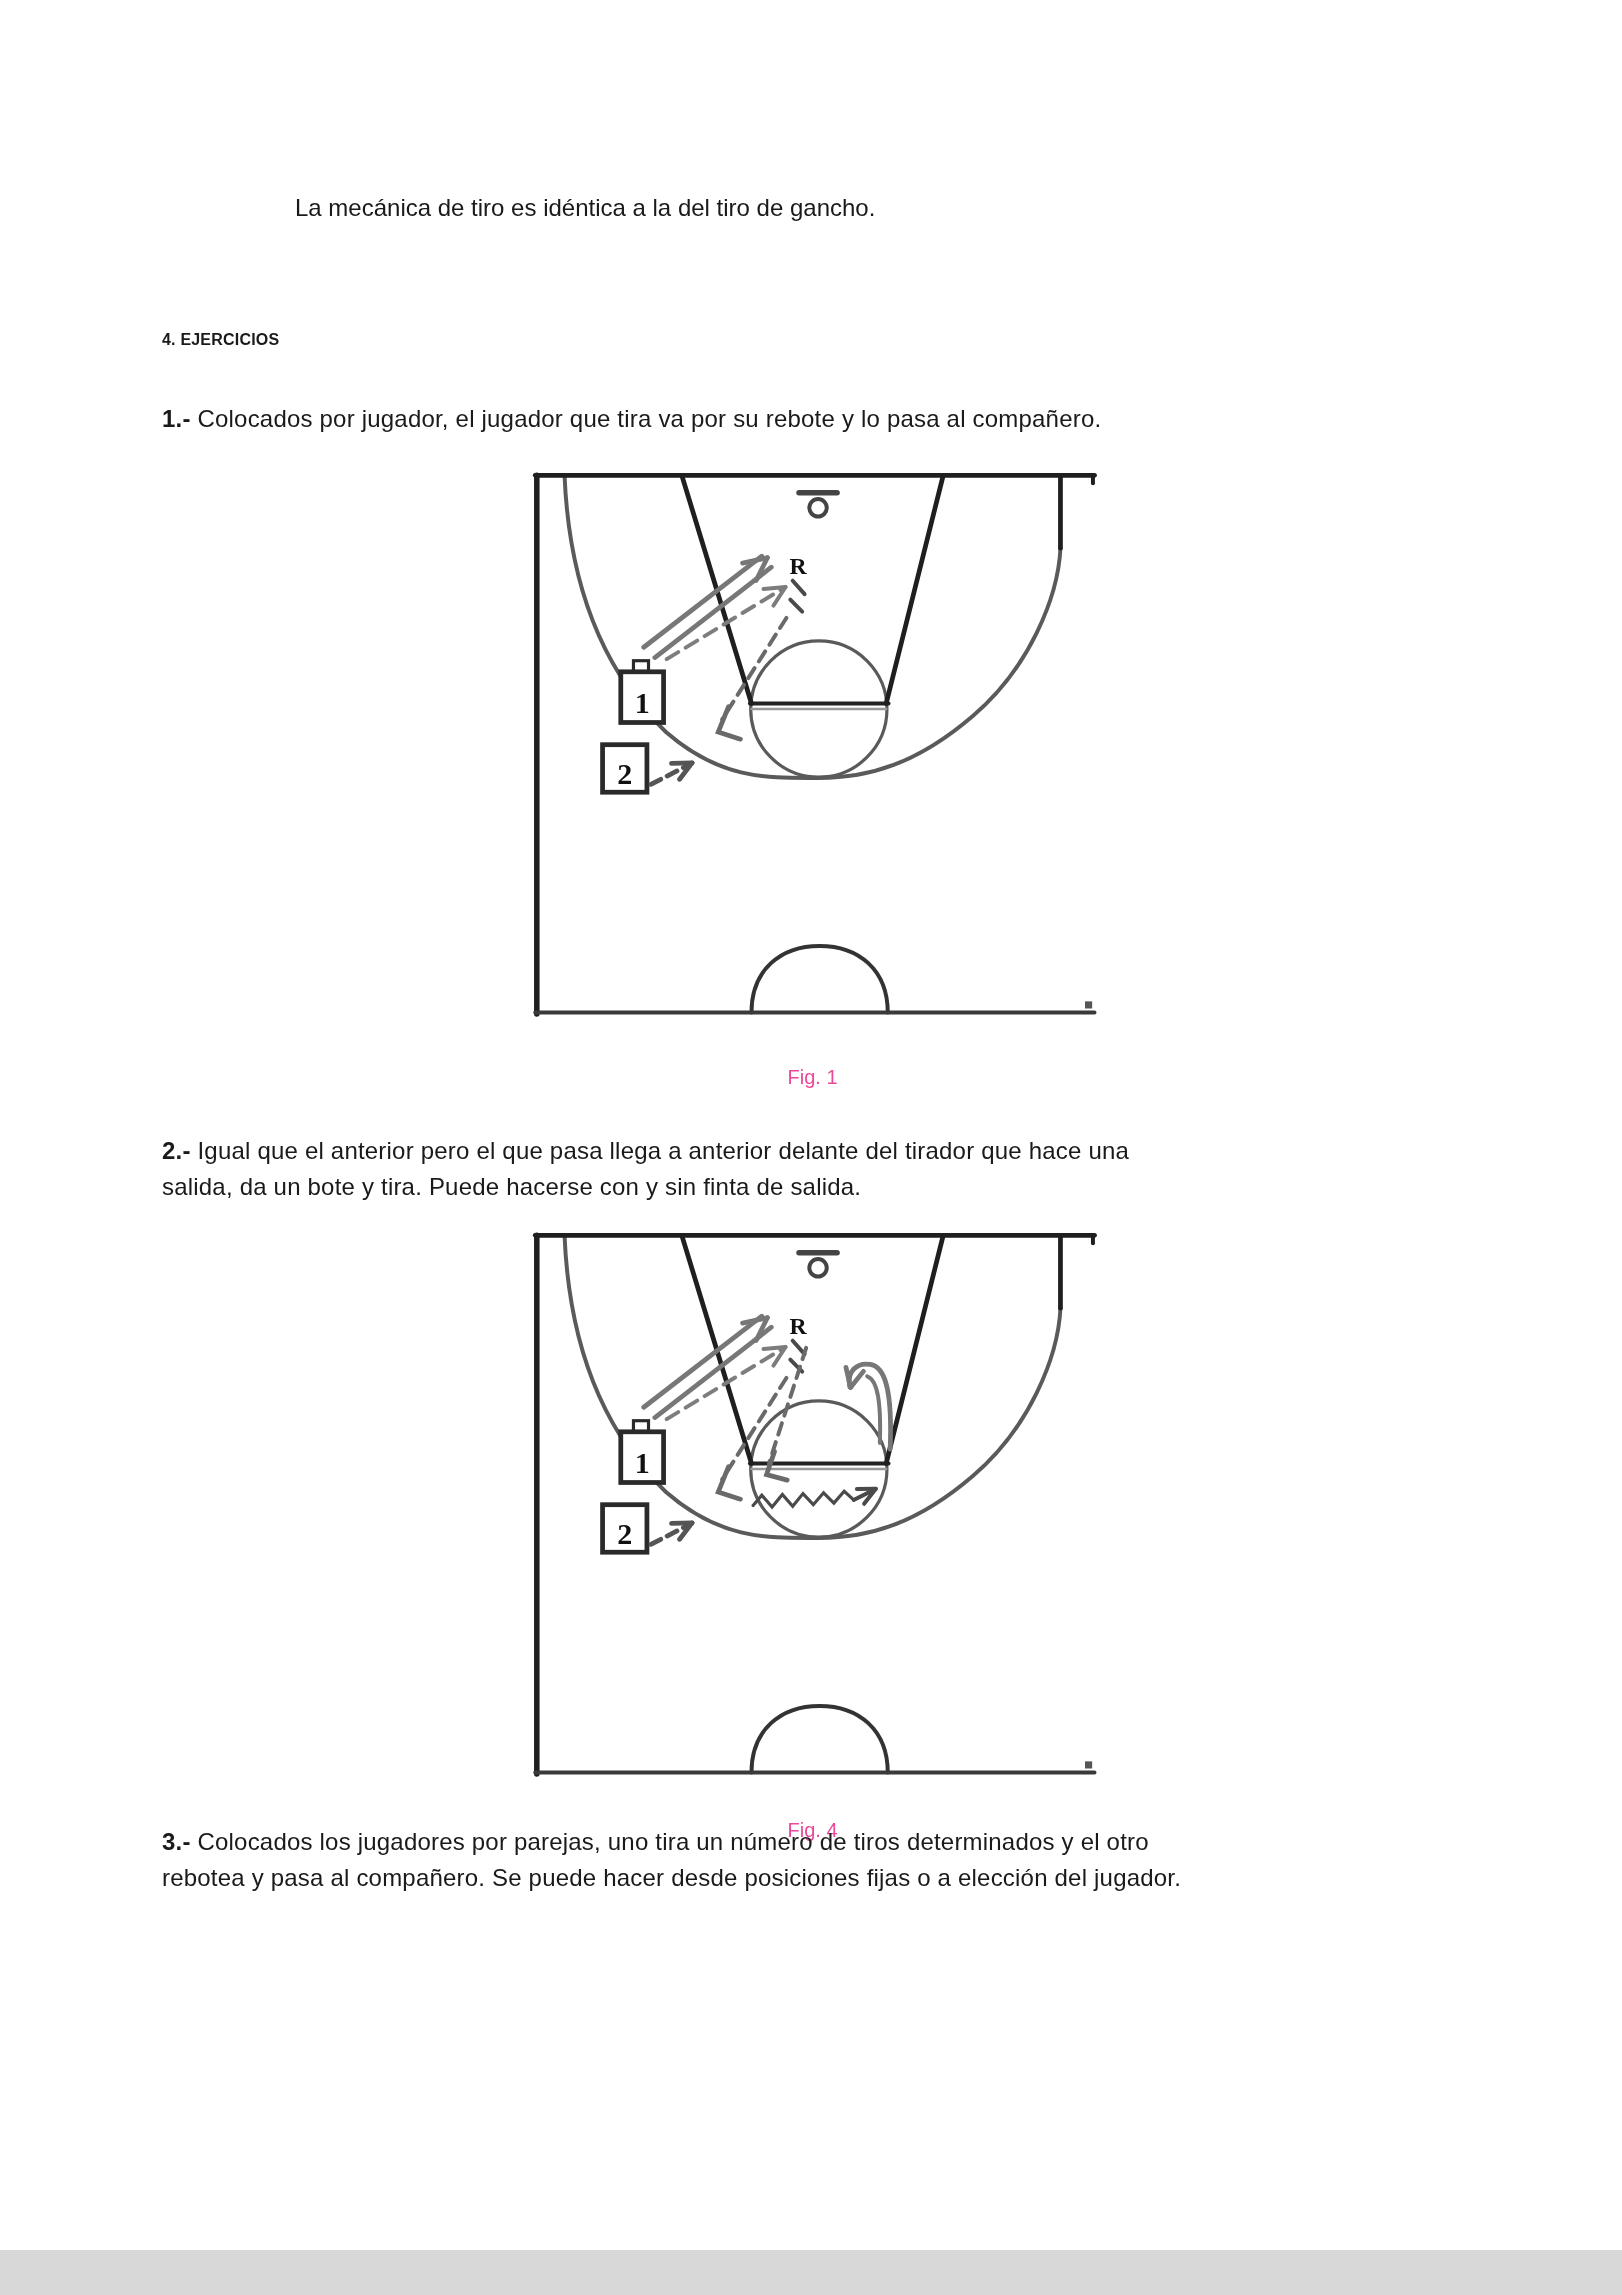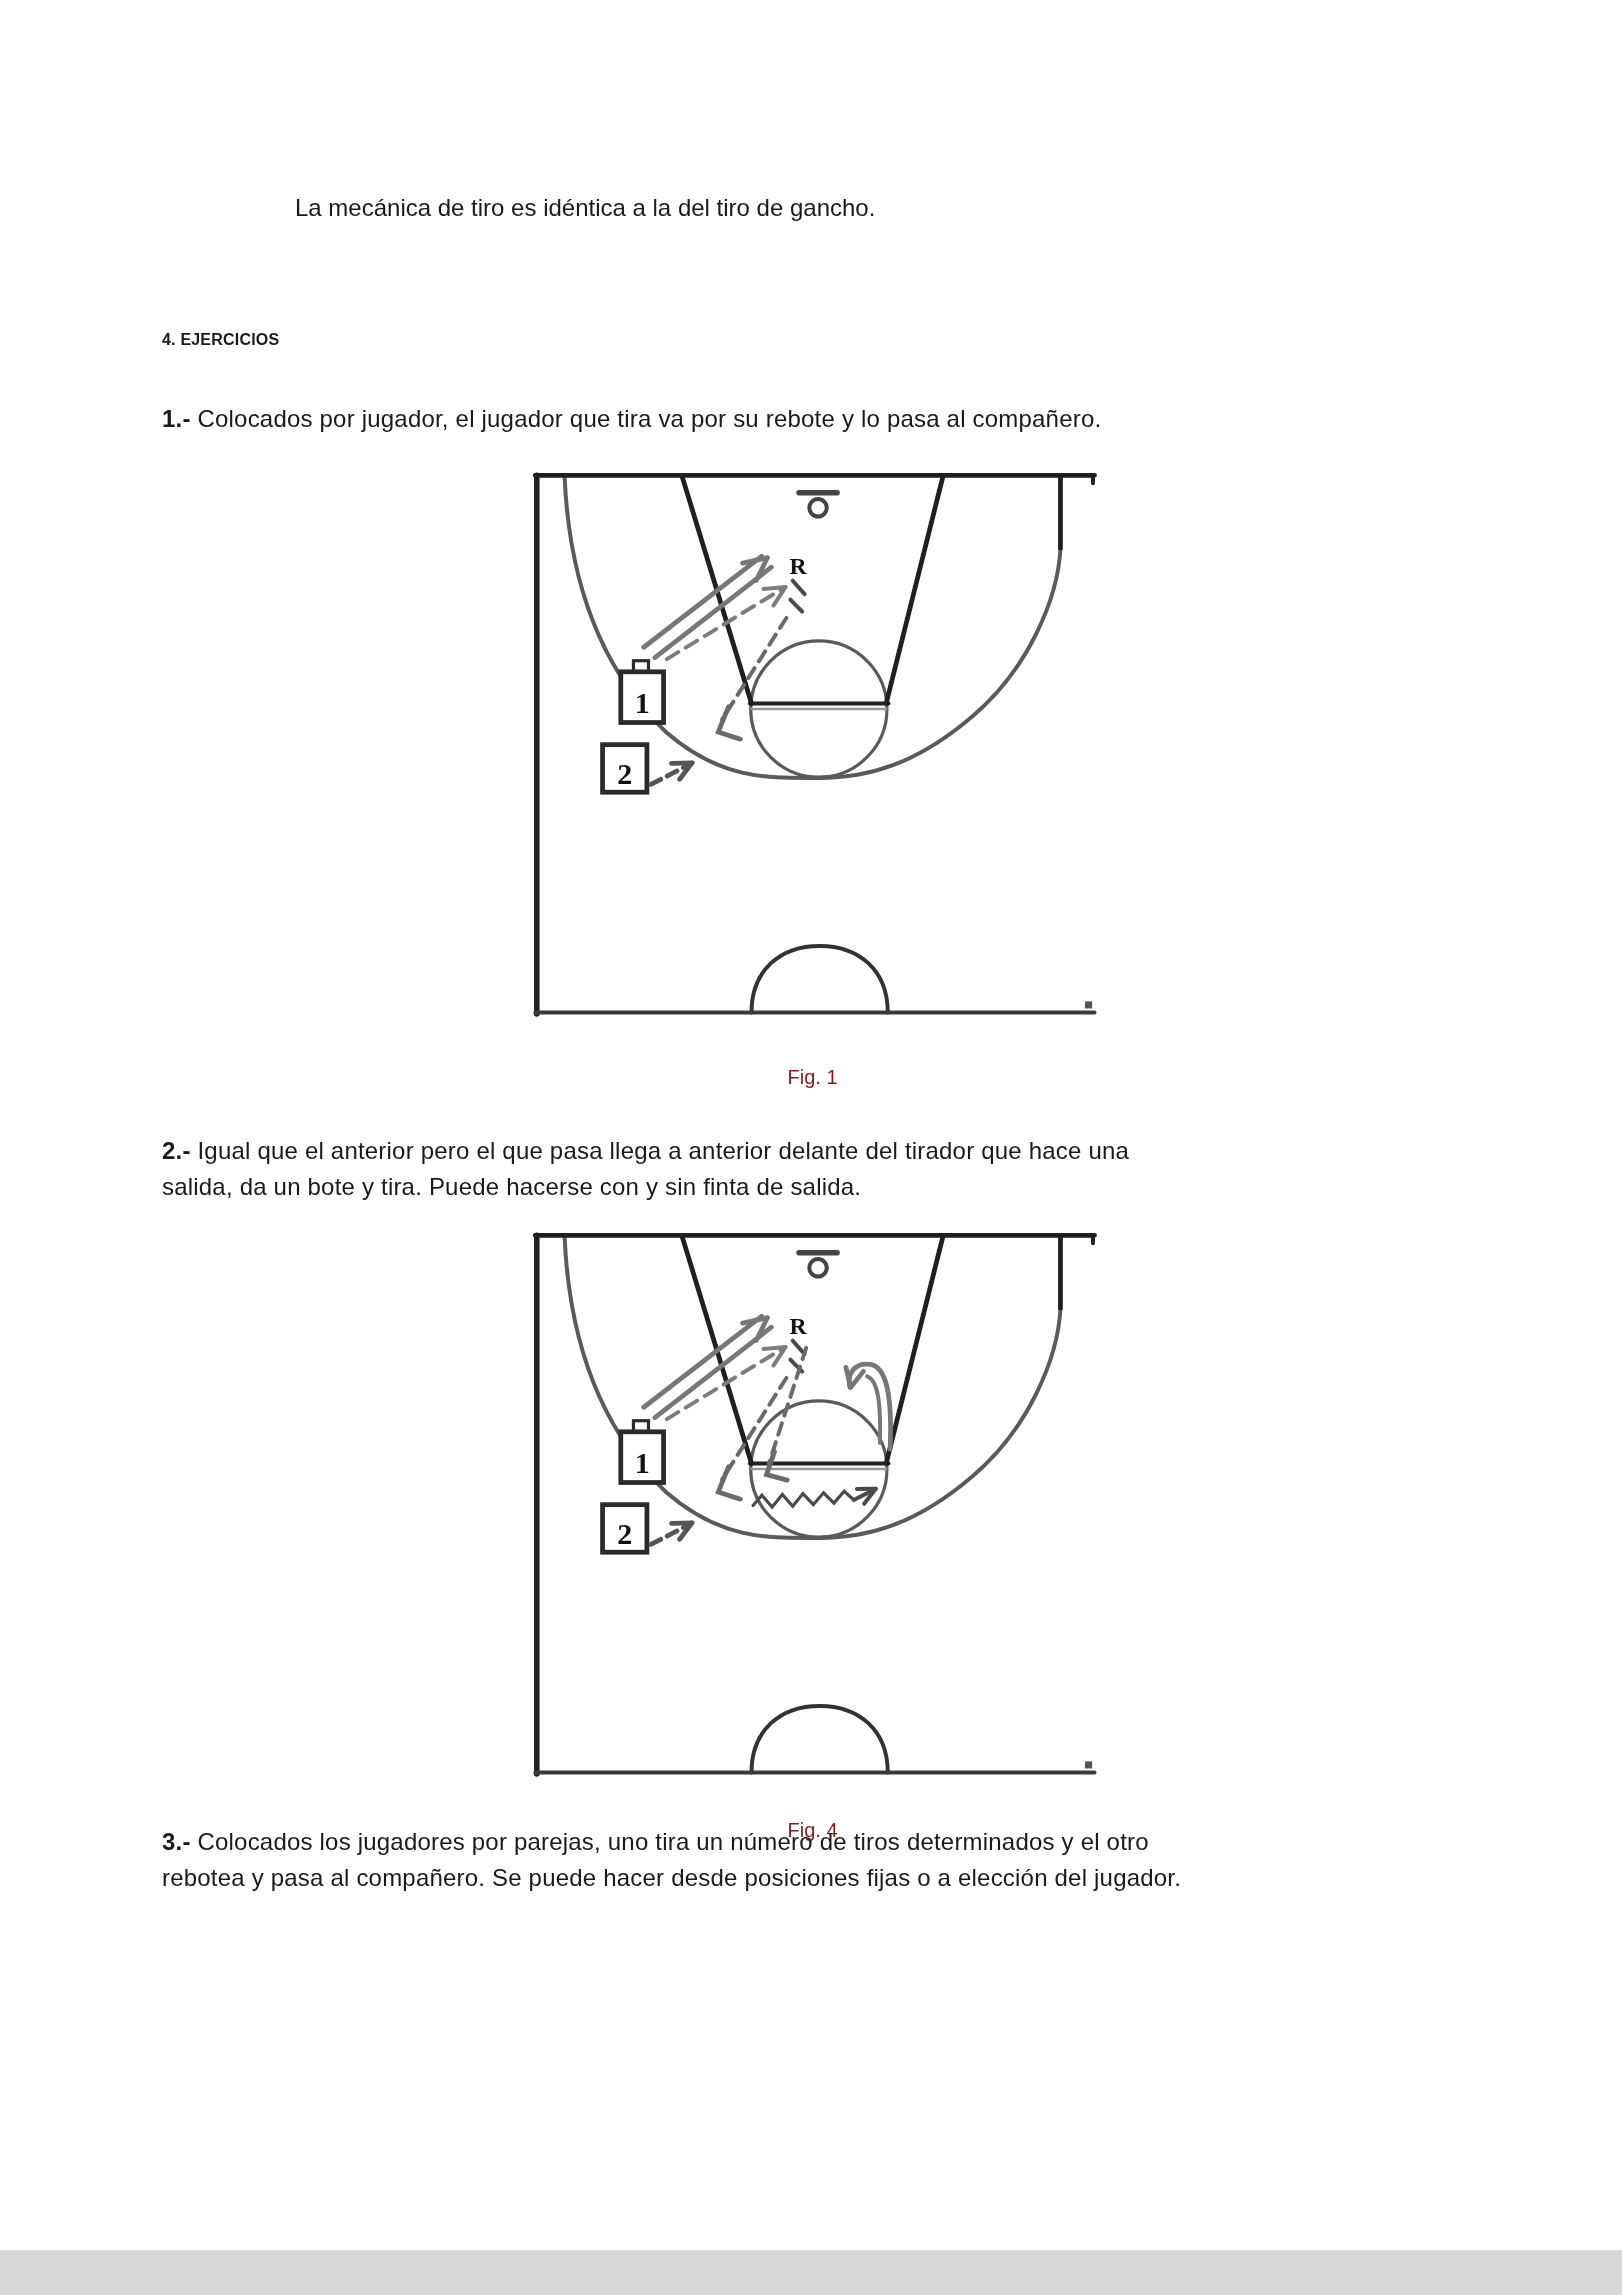--- a/index.html
+++ b/index.html
@@ -13,21 +13,21 @@
   }
   .para .lead{font-weight:bold;}
   .para .body-text{white-space:pre-line;}
   .intro{position:absolute; left:295px; top:190px; font-size:24px; line-height:36px;}
   .heading{position:absolute; left:162px; top:331px; font-size:16px; font-weight:bold; letter-spacing:0.2px;}
   .fig-svg{position:absolute; left:527px; width:571px; height:549px;}
   #fig1-svg{top:469px;}
   #fig2-svg{top:1229px;}
   .fig-caption{
     position:absolute; left:527px; width:571px; text-align:center;
-    font-size:20px; color:#7f1d1d;
+    font-size:20px; color:#ec4899;
   }
   #cap1{top:1066px;}
   #cap2{top:1819px;}
   .marker-text{font-family:"Liberation Serif", serif; font-weight:bold; fill:#111;}
 </style>
 </head>
 <body>
 
 <div class="page">
 

